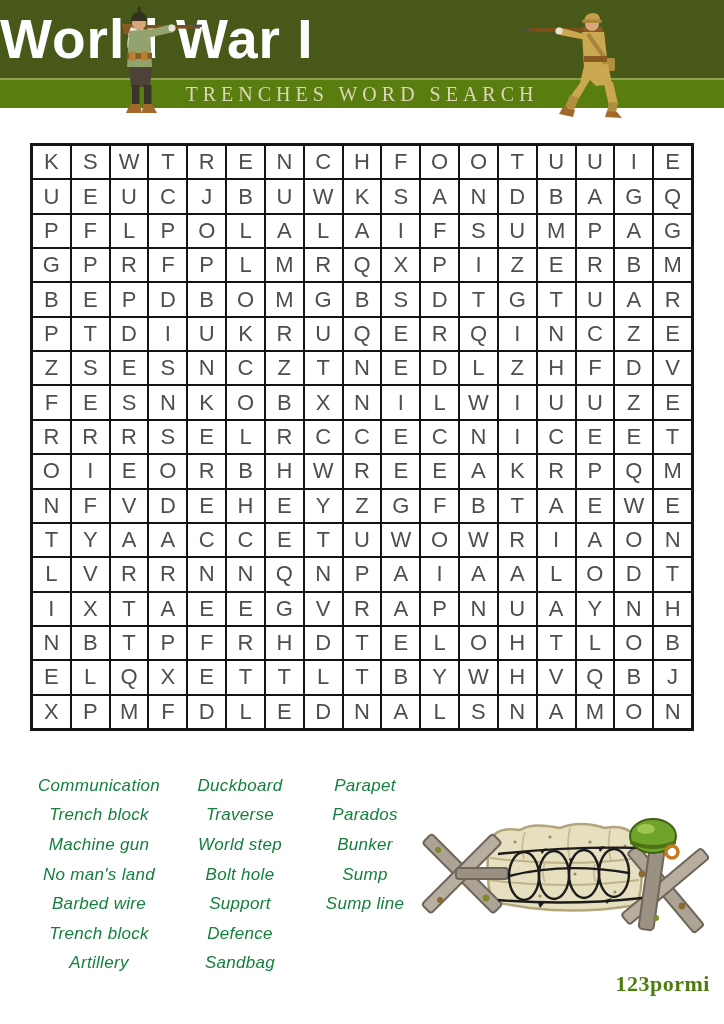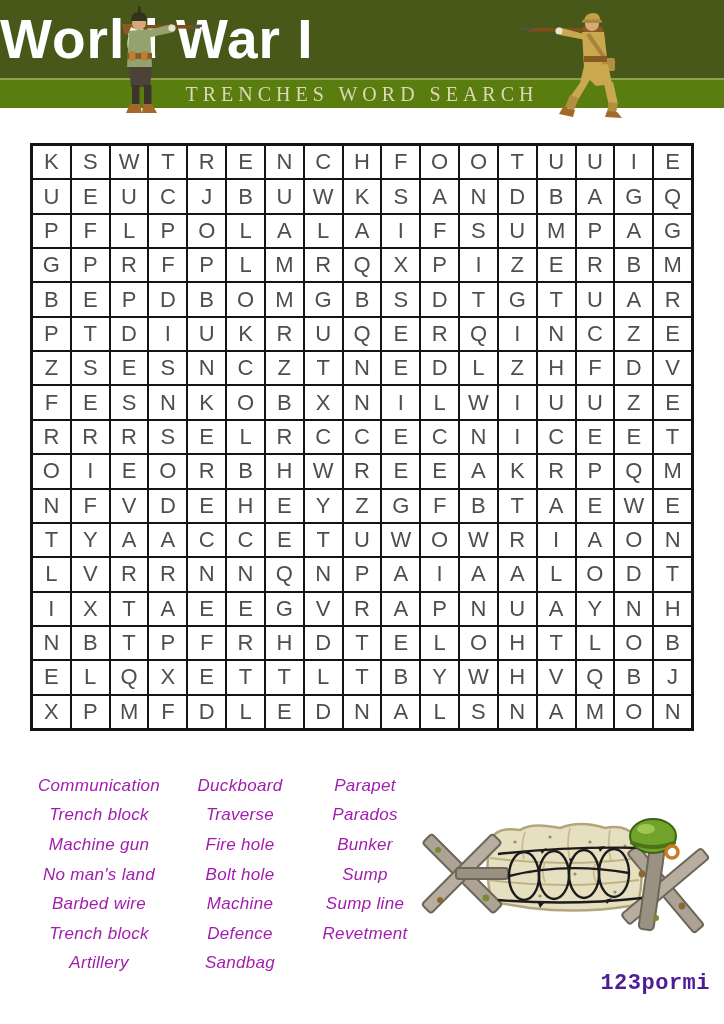--- a/index.html
+++ b/index.html
@@ -46,28 +46,28 @@
   .words{
     position:absolute;left:20px;top:771px;width:410px;display:flex;
   }
   .word-col{display:flex;flex-direction:column;}
   .word-col.c0{width:158px;}
   .word-col.c1{width:124px;}
   .word-col.c2{width:126px;}
   .word{
     height:29.6px;display:flex;align-items:center;justify-content:center;
     font-family:"Liberation Sans",sans-serif;font-style:italic;
-    font-size:17px;color:#a21caf;letter-spacing:0.3px;white-space:nowrap;
+    font-size:17px;color:#15803d;letter-spacing:0.3px;white-space:nowrap;
   }
   
   .trench-art{position:absolute;left:420px;top:802px;width:304px;height:170px;}
   .brand{
     position:absolute;left:596px;top:971px;width:114px;height:28px;
-    text-align:right;font-family:Liberation Mono, monospace;font-weight:700;
-    font-size:22px;color:#4c1d95;letter-spacing:0.5px;
+    text-align:right;font-family:Liberation Serif, serif;font-weight:700;
+    font-size:22px;color:#4d7c0f;letter-spacing:0.5px;
   }
 </style>
 </head>
 <body>
 
 <div class="page">
 
   <div class="header">
     <div class="title">World War I</div>
   </div>
@@ -416,33 +416,32 @@
         <div class="word">Trench block</div>
         <div class="word">Machine gun</div>
         <div class="word">No man's land</div>
         <div class="word">Barbed wire</div>
         <div class="word">Trench block</div>
         <div class="word">Artillery</div>
       </div>
     <div class="word-col c1" id="wordcol1">
         <div class="word">Duckboard</div>
         <div class="word">Traverse</div>
-        <div class="word">Fire hole</div>
+        <div class="word">World step</div>
         <div class="word">Bolt hole</div>
-        <div class="word">Machine</div>
+        <div class="word">Support</div>
         <div class="word">Defence</div>
         <div class="word">Sandbag</div>
       </div>
     <div class="word-col c2" id="wordcol2">
         <div class="word">Parapet</div>
         <div class="word">Parados</div>
         <div class="word">Bunker</div>
         <div class="word">Sump</div>
         <div class="word">Sump line</div>
-        <div class="word">Revetment</div>
       </div>
   </div>
 
   <svg class="trench-art" width="304" height="170" viewBox="0 0 304 170">
 
     <g>
       <path d="M70 40 Q75 24 100 28 Q112 20 140 26 Q160 18 185 26 Q205 22 215 34 L220 60 Q224 80 218 100 L210 104 Q160 112 110 106 L72 100 Q64 70 70 40 Z" fill="#e6dfc0" stroke="#b3a67c" stroke-width="2.5"></path>
       <path d="M70 56 Q145 66 220 56" fill="none" stroke="#bfb289" stroke-width="2"></path>
       <path d="M69 78 Q145 88 219 78" fill="none" stroke="#bfb289" stroke-width="2"></path>
       <path d="M105 30 Q100 44 104 57" fill="none" stroke="#c9bc92" stroke-width="1.8"></path>

